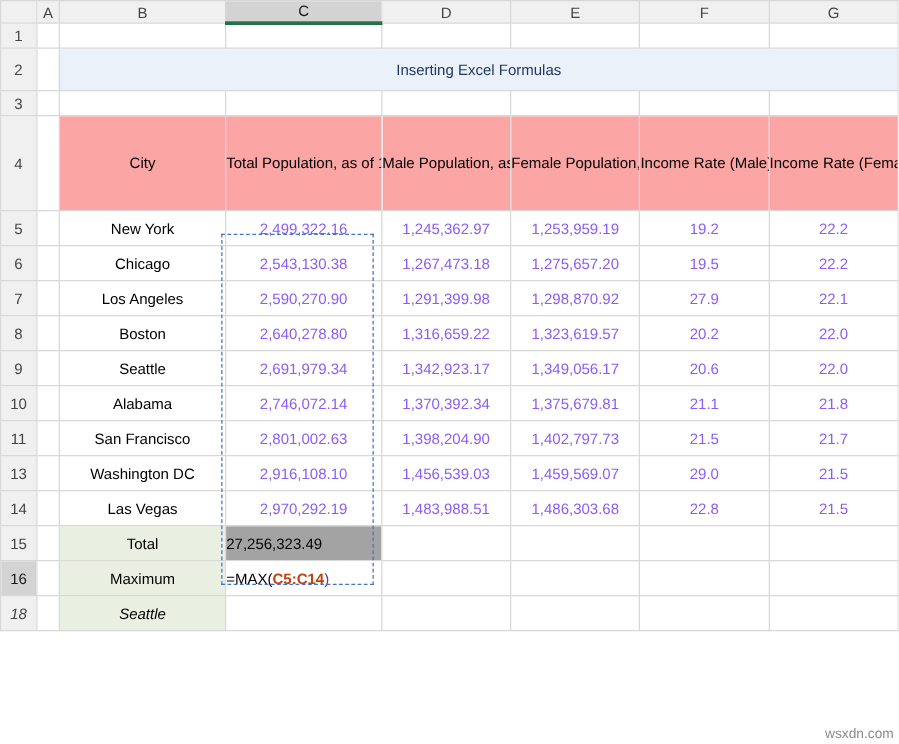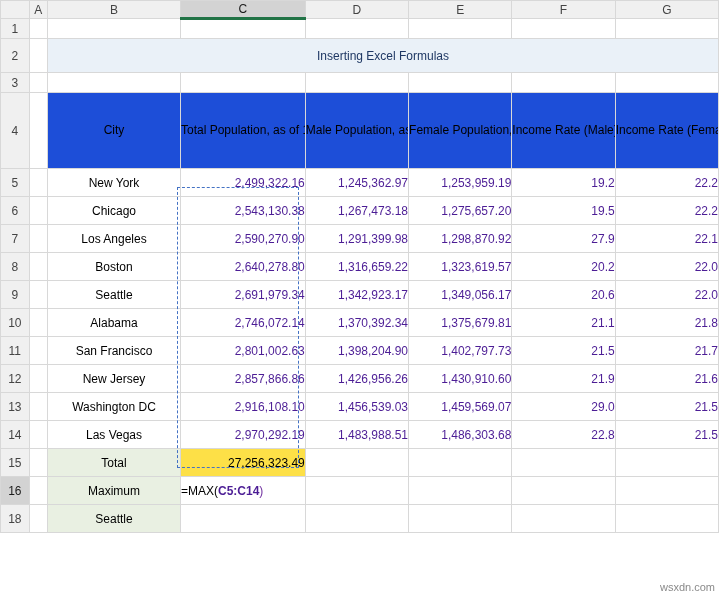--- a/index.html
+++ b/index.html
@@ -75,35 +75,35 @@
     font-size: 15px;
     text-align: center;
     vertical-align: middle;
     border-top: 1px solid #c3d3e6;
     border-bottom: 1px solid #c3d3e6;
     border-left: 1px solid #c3d3e6;
     border-right: 1px solid #c3d3e6;
   }
   
   .hdr {
-    background: #1d4ed8;
+    background: #fca5a5;
     color: #000000;
     font-weight: bold;
     text-align: center;
     vertical-align: middle;
     border: 1px solid #7f9fc4;
     white-space: normal;
     line-height: 1.15;
     font-size: 12.5px;
     padding: 2px 3px;
   }
   .datacell {
     background: #ffffff;
-    color: #4c1d95;
-    text-align: right;
+    color: #8b5cf6;
+    text-align: center;
     vertical-align: middle;
     border: 1px solid #9db9d6;
     font-size: 12.5px;
   }
   .labelcell {
     background: #ffffff;
     color: #000000;
     text-align: center;
     vertical-align: middle;
     border: 1px solid #9db9d6;
@@ -112,44 +112,44 @@
   .sumlabel {
     background: #e9f0e2;
     color: #000000;
     font-weight: bold;
     text-align: center;
     vertical-align: middle;
     border: 1px solid #9db9d6;
     font-size: 12.5px;
   }
   .sumvalue {
-    background: #fde047;
+    background: #a3a3a3;
     color: #000000;
     font-weight: bold;
-    text-align: right;
+    text-align: left;
     vertical-align: middle;
     border: 1px solid #9db9d6;
     font-size: 13px;
   }
   .emptyblue {
     background: #ffffff;
     border: 1px solid #9db9d6;
   }
   
   .formula-cell {
     background: #ffffff;
     border: 2px solid #c0504d;
     text-align: left;
     vertical-align: middle;
     font-size: 12.5px;
     padding-left: 2px;
     position: relative;
   }
   .formula-cell .fn { color: #000000; }
-  .formula-cell .ref { color: #4c1d95; font-weight: bold; }
+  .formula-cell .ref { color: #c2410c; font-weight: bold; }
   .formula-cell .paren-close { color: #7030a0; }
   
   #selbox {
     position: absolute;
     border: 1px dashed #4472c4;
     pointer-events: none;
     box-sizing: border-box;
   }
   
   #watermark {
@@ -299,30 +299,20 @@
         <td class="rowhead">11</td>
         <td class="cell"></td>
         <td class="labelcell">San Francisco</td>
         <td class="datacell">2,801,002.63</td>
         <td class="datacell">1,398,204.90</td>
         <td class="datacell">1,402,797.73</td>
         <td class="datacell">21.5</td>
         <td class="datacell">21.7</td>
       </tr>
 
-      <tr style="height:28px;">
-        <td class="rowhead">12</td>
-        <td class="cell"></td>
-        <td class="labelcell">New Jersey</td>
-        <td class="datacell">2,857,866.86</td>
-        <td class="datacell">1,426,956.26</td>
-        <td class="datacell">1,430,910.60</td>
-        <td class="datacell">21.9</td>
-        <td class="datacell">21.6</td>
-      </tr>
 
       <tr style="height:28px;">
         <td class="rowhead">13</td>
         <td class="cell"></td>
         <td class="labelcell">Washington DC</td>
         <td class="datacell">2,916,108.10</td>
         <td class="datacell">1,456,539.03</td>
         <td class="datacell">1,459,569.07</td>
         <td class="datacell">29.0</td>
         <td class="datacell">21.5</td>
@@ -355,21 +345,21 @@
         <td class="cell"></td>
         <td class="sumlabel">Maximum</td>
         <td class="formula-cell"><span class="fn">=MAX(</span><span class="ref">C5:C14</span><span class="paren-close">)</span></td>
         <td class="emptyblue"></td>
         <td class="emptyblue"></td>
         <td class="emptyblue"></td>
         <td class="emptyblue"></td>
       </tr>
 
 
-      <tr style="height:28px;">
+      <tr style="height:28px;font-style:italic;">
         <td class="rowhead">18</td>
         <td class="cell"></td>
         <td class="sumlabel">Seattle</td>
         <td class="emptyblue"></td>
         <td class="emptyblue"></td>
         <td class="emptyblue"></td>
         <td class="emptyblue"></td>
         <td class="emptyblue"></td>
       </tr>
     </tbody>

